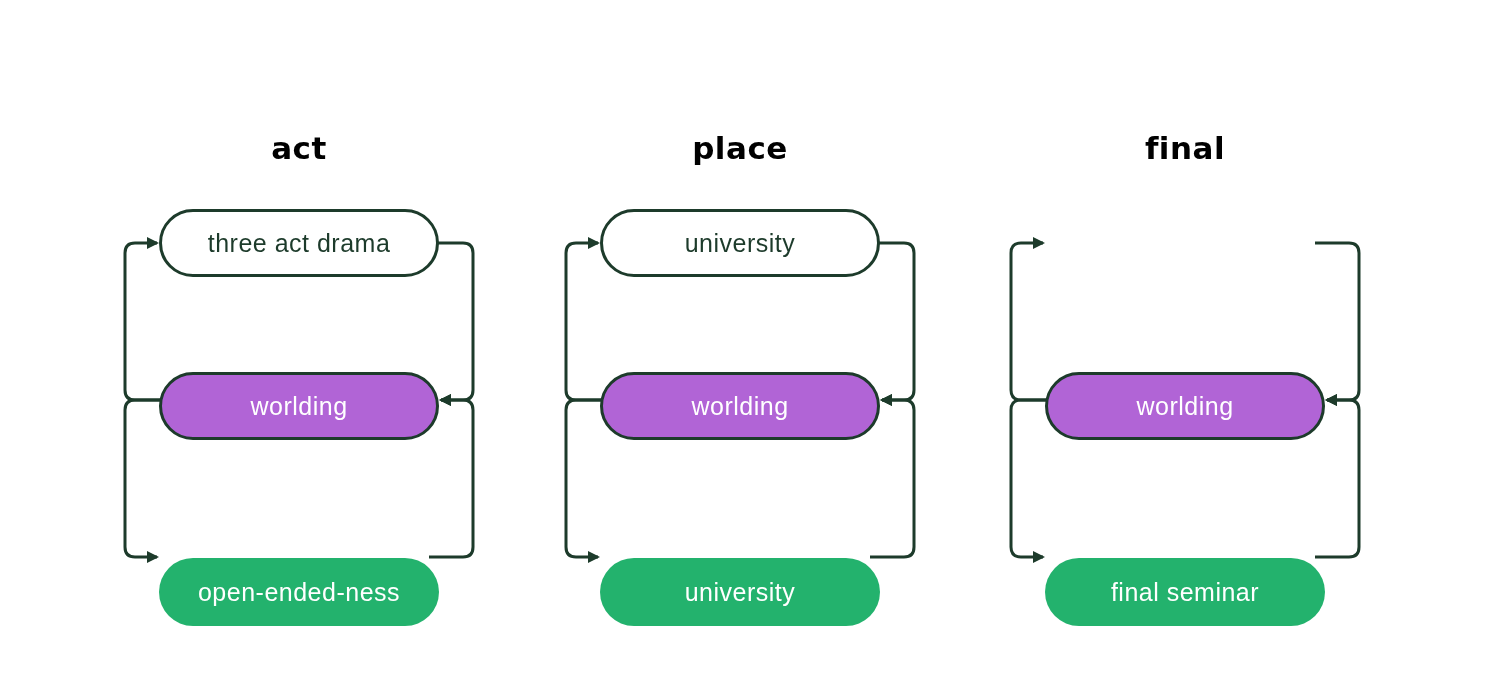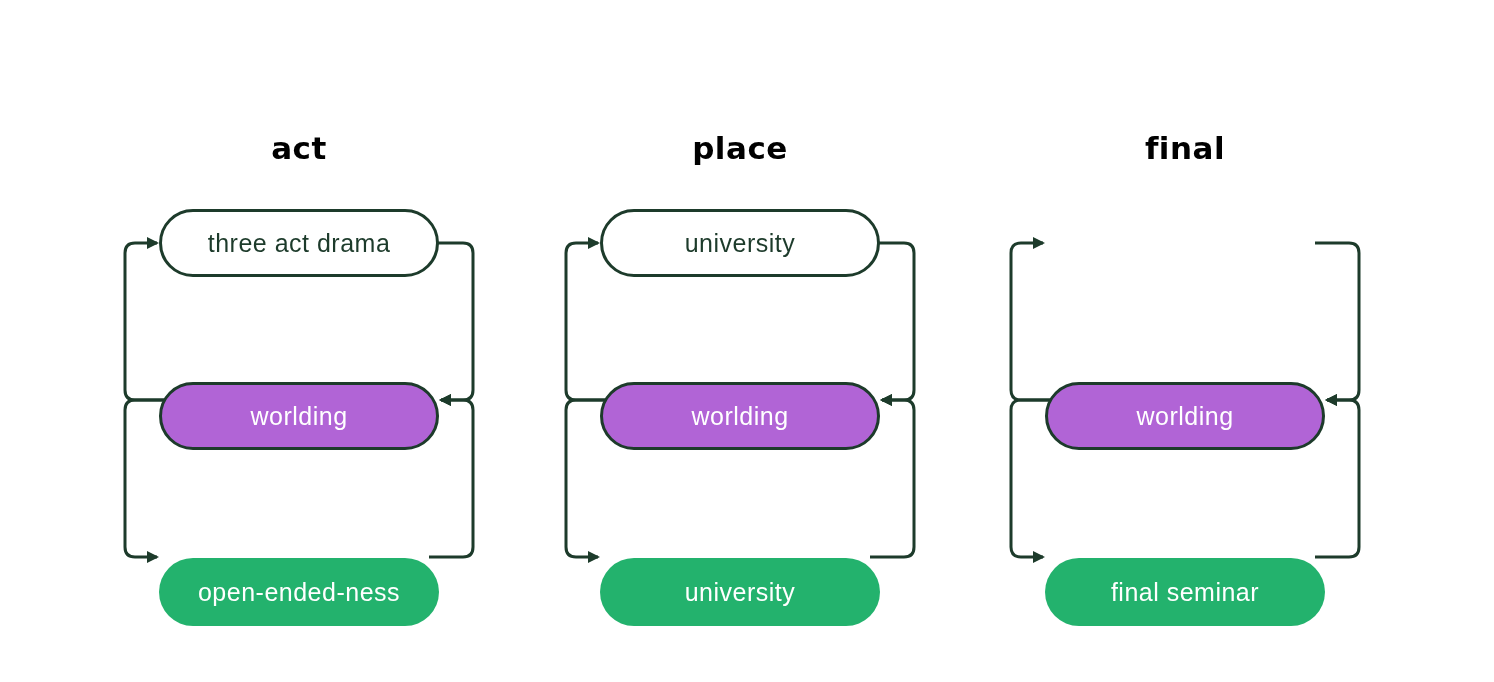--- a/index.html
+++ b/index.html
@@ -63,21 +63,21 @@
     display: flex;
     align-items: center;
     justify-content: center;
     font-family: Liberation Sans, sans-serif;
     font-size: 25px;
     letter-spacing: 0.5px;
     white-space: nowrap;
     z-index: 2;
   }
   .pill-top    { top: 4px; }
-  .pill-middle { top: 177px; }
+  .pill-middle { top: 167px; }
   .pill-bottom { top: 318px; }
   .pill-outline {
     background: #ffffff;
     border: 3px solid #1d3b2b;
     color: #1d3b2b;
   }
   .pill-purple {
     background: #b164d6;
     border: 3px solid #1d3b2b;
     color: #ffffff;

